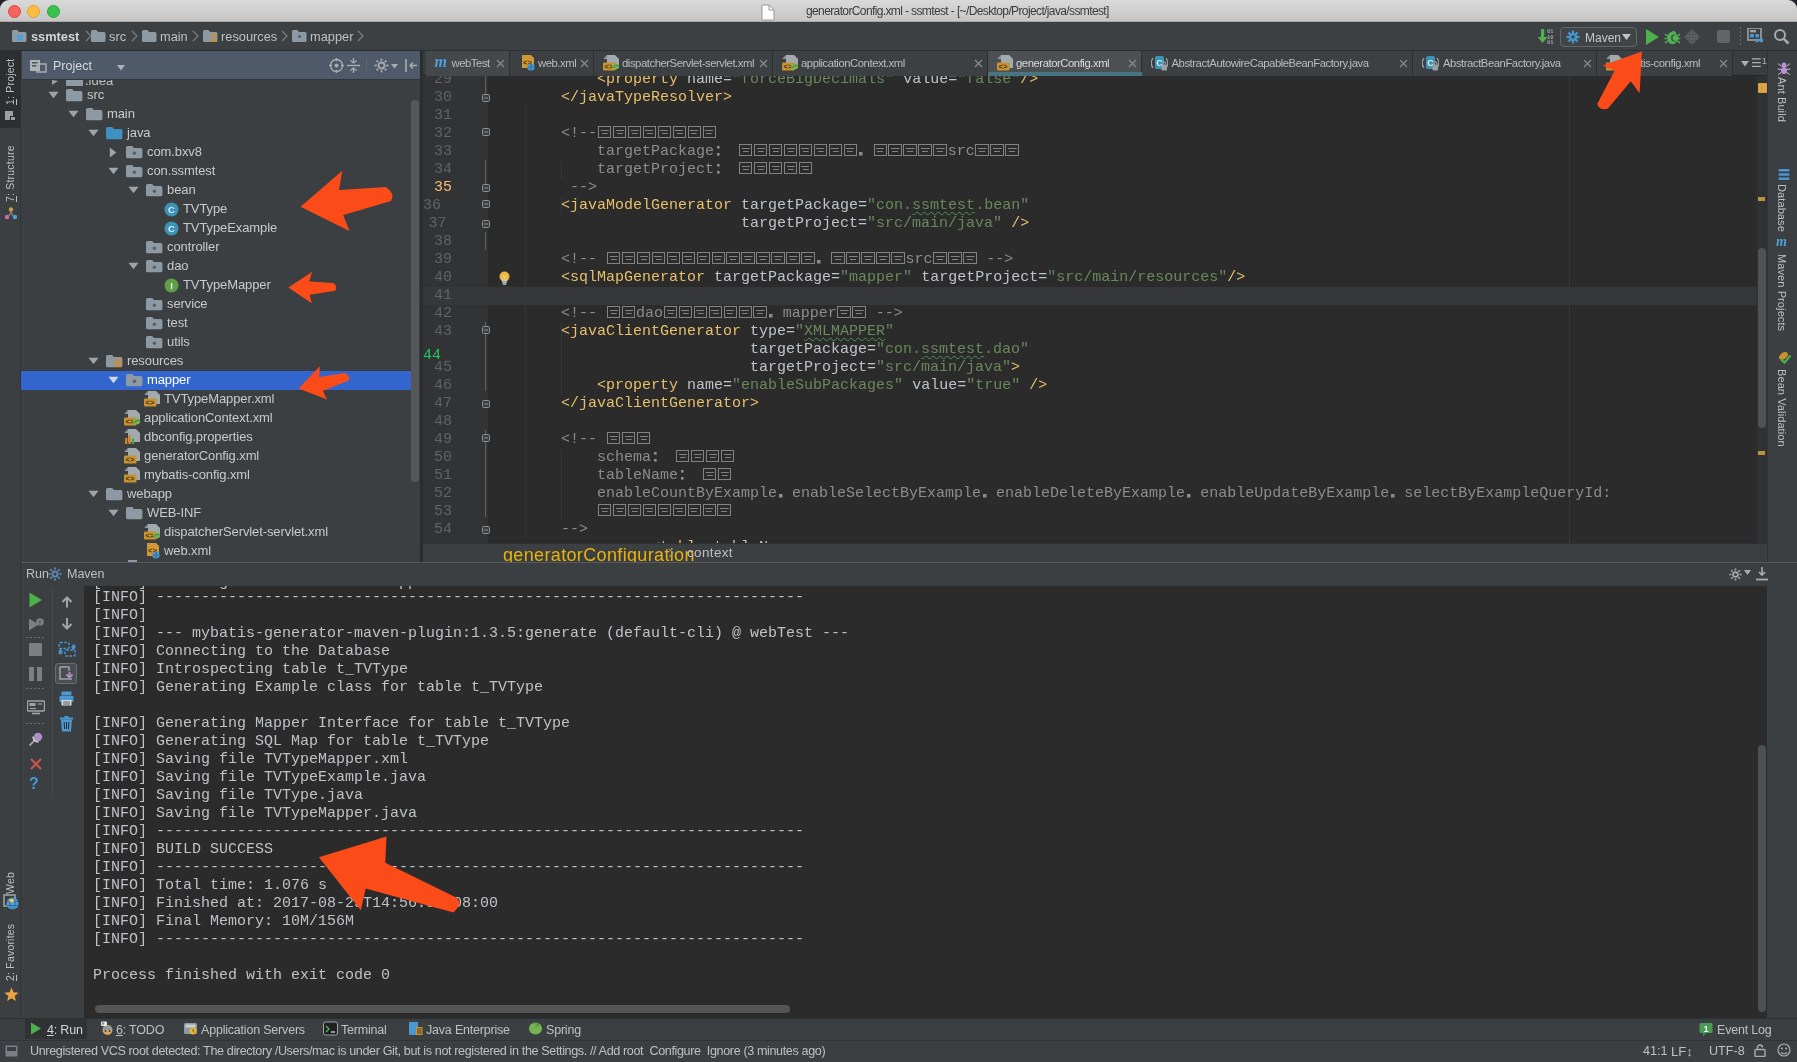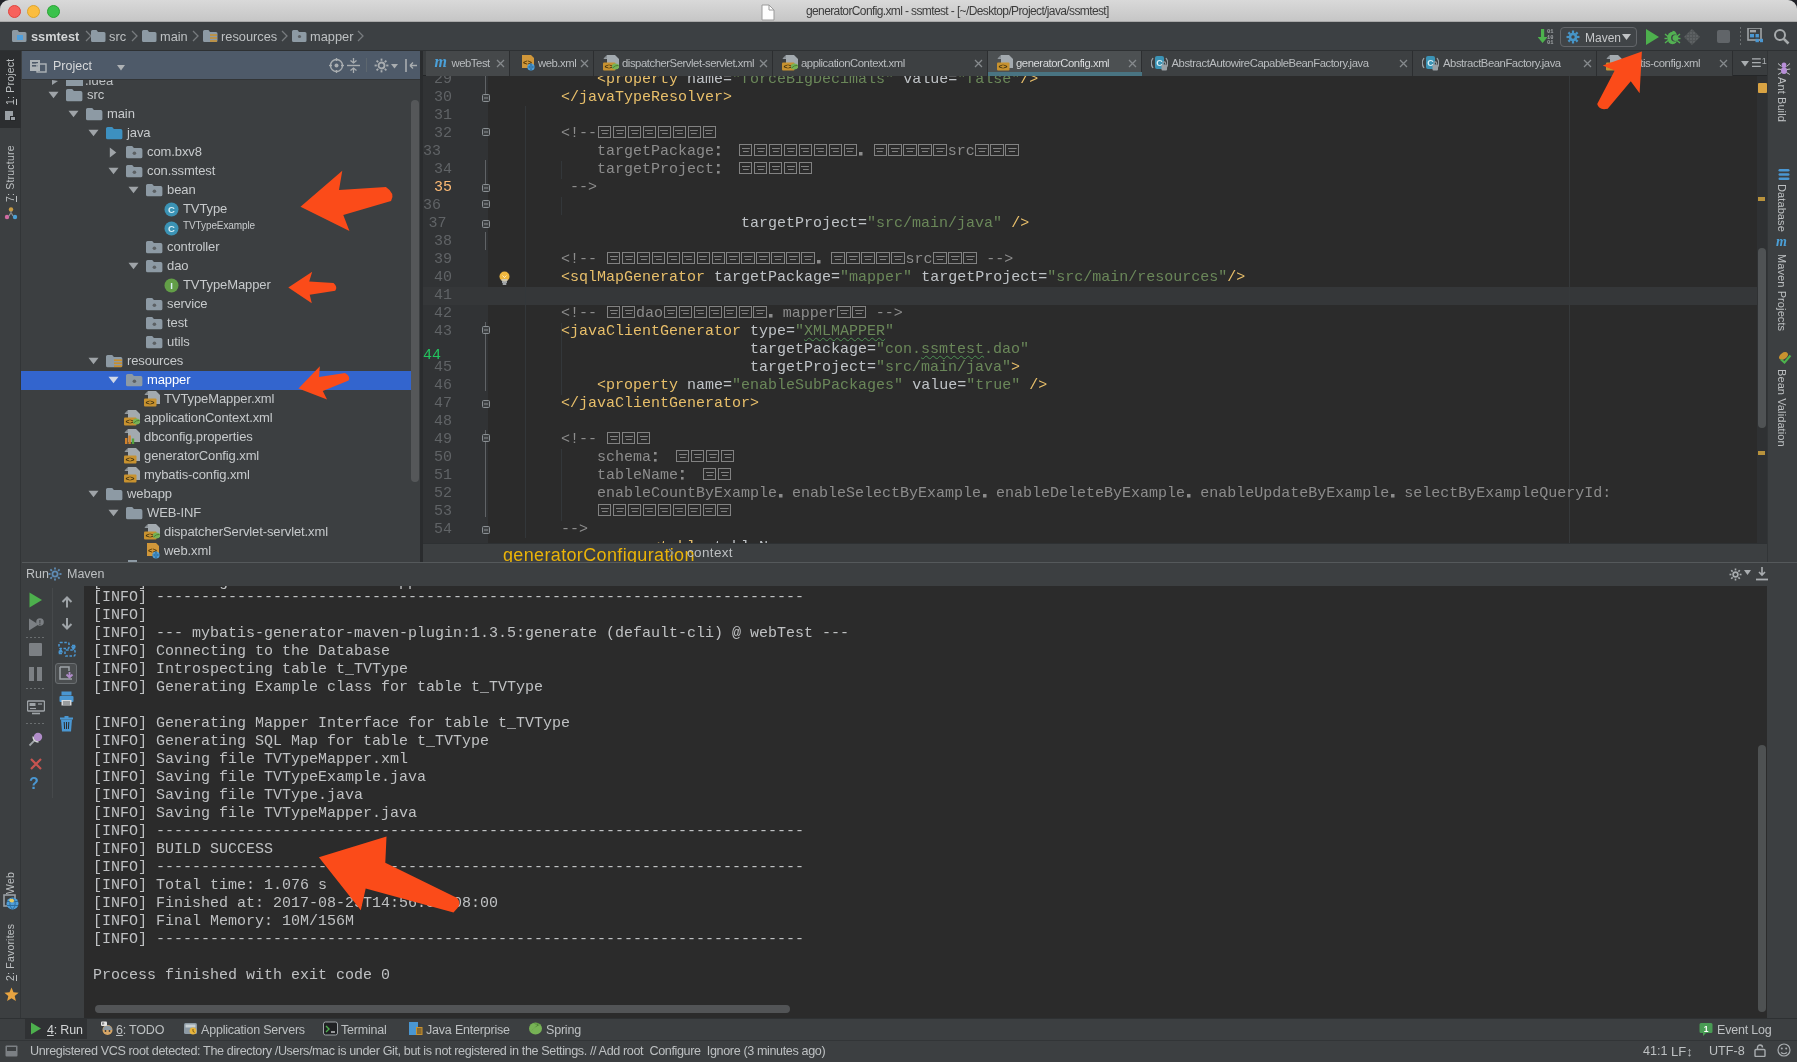--- a/index.html
+++ b/index.html
@@ -268,21 +268,21 @@
 <div class="ab" style="left:167px;top:182px;font-size:13px;color:#c7cacc;letter-spacing:-.1px">bean</div>
 <svg class="ab" style="left:164px;top:201.5px" width="15" height="15">
       <circle cx="7.5" cy="7.5" r="7" fill="#3b93b5"></circle>
       <text x="7.5" y="11" font-size="9.5" font-weight="bold" fill="#d8eef5" text-anchor="middle" font-family="Liberation Sans">C</text>
     </svg>
 <div class="ab" style="left:183px;top:201px;font-size:13px;color:#c7cacc;letter-spacing:-.1px">TVType</div>
 <svg class="ab" style="left:164px;top:220.5px" width="15" height="15">
       <circle cx="7.5" cy="7.5" r="7" fill="#3b93b5"></circle>
       <text x="7.5" y="11" font-size="9.5" font-weight="bold" fill="#d8eef5" text-anchor="middle" font-family="Liberation Sans">C</text>
     </svg>
-<div class="ab" style="left:183px;top:220px;font-size:10px;color:#c7cacc;letter-spacing:-.1px">TVTypeExample</div>
+<div class="ab" style="left:183px;top:220px;font-size:13px;color:#c7cacc;letter-spacing:-.1px">TVTypeExample</div>
 <svg class="ab" style="left:146px;top:240px" width="17" height="14">
       <path d="M0 2.5 a1.6 1.6 0 0 1 1.6 -1.6 h4.6 l1.7 2.2 h6.9 a1.6 1.6 0 0 1 1.6 1.6 v7 a1.6 1.6 0 0 1 -1.6 1.6 h-13.2 a1.6 1.6 0 0 1 -1.6 -1.6 z" fill="#8d9aa4"></path>
       <circle cx="8.4" cy="8.3" r="1.8" fill="#5c6164"></circle>
     </svg>
 <div class="ab" style="left:167px;top:239px;font-size:13px;color:#c7cacc;letter-spacing:-.1px">controller</div>
 <svg class="ab" style="left:128px;top:262px" width="11" height="8">
       <path d="M0.5 0.8 h10 l-5 6.5 z" fill="#9fa4a8"></path>
     </svg>
 <svg class="ab" style="left:146px;top:259px" width="17" height="14">
       <path d="M0 2.5 a1.6 1.6 0 0 1 1.6 -1.6 h4.6 l1.7 2.2 h6.9 a1.6 1.6 0 0 1 1.6 1.6 v7 a1.6 1.6 0 0 1 -1.6 1.6 h-13.2 a1.6 1.6 0 0 1 -1.6 -1.6 z" fill="#8d9aa4"></path>
@@ -421,27 +421,28 @@
 <div class="ab" style="left:561px;top:160.5px;width:1px;height:18.0px;background:#33373a"></div>
 <div class="ab" style="left:423px;top:75px;width:1334px;height:468px;overflow:hidden">
 <div class="mono ab" style="left:0;top:-4.5px;width:29px;text-align:right;color:#606366">29</div>
 <div class="mono ab cod" style="left:66px;top:-4.5px">            <span class="tag">&lt;property</span> <span class="att">name=</span><span class="val">"forceBigDecimals"</span> <span class="att">value=</span><span class="val">"false"</span><span class="tag">/&gt;</span></div>
 <div class="mono ab" style="left:0;top:13.5px;width:29px;text-align:right;color:#606366">30</div>
 <div class="mono ab cod" style="left:66px;top:13.5px">        <span class="tag">&lt;/javaTypeResolver&gt;</span></div>
 <div class="mono ab" style="left:0;top:31.5px;width:29px;text-align:right;color:#606366">31</div>
 <div class="mono ab cod" style="left:66px;top:31.5px"></div>
 <div class="mono ab" style="left:0;top:49.5px;width:29px;text-align:right;color:#606366">32</div>
 <div class="mono ab cod" style="left:66px;top:49.5px">        <span class="com">&lt;!--<i class="cj"></i><i class="cj"></i><i class="cj"></i><i class="cj"></i><i class="cj"></i><i class="cj"></i><i class="cj"></i><i class="cj"></i></span></div>
-<div class="mono ab" style="left:0;top:67.5px;width:29px;text-align:left;color:#606366">33</div>
+<div class="mono ab" style="left:0;top:67.5px;width:29px;text-align:right;color:#606366">33</div>
 <div class="mono ab cod" style="left:66px;top:67.5px">            <span class="com">targetPackage<i class="cjo"></i> <i class="cj"></i><i class="cj"></i><i class="cj"></i><i class="cj"></i><i class="cj"></i><i class="cj"></i><i class="cj"></i><i class="cj"></i><i class="cjc"></i><i class="cj"></i><i class="cj"></i><i class="cj"></i><i class="cj"></i><i class="cj"></i>src<i class="cj"></i><i class="cj"></i><i class="cj"></i></span></div>
 <div class="mono ab" style="left:0;top:85.5px;width:29px;text-align:right;color:#606366">34</div>
 <div class="mono ab cod" style="left:66px;top:85.5px">            <span class="com">targetProject<i class="cjo"></i> <i class="cj"></i><i class="cj"></i><i class="cj"></i><i class="cj"></i><i class="cj"></i></span></div>
 <div class="mono ab" style="left:0;top:103.5px;width:29px;text-align:right;color:#fdba74">35</div>
 <div class="mono ab cod" style="left:66px;top:103.5px">         <span class="com">--&gt;</span></div>
 <div class="mono ab" style="left:0;top:121.5px;width:29px;text-align:left;color:#606366">36</div>
+<div class="mono ab cod" style="left:66px;top:121.5px">        <span class="tag">&lt;javaModelGenerator</span> <span class="att">targetPackage=</span><span class="val">"con.</span><span class="val wav">ssmtest</span><span class="val">.bean"</span></div>
 <div class="mono ab" style="left:0;top:139.5px;width:29px;text-align:center;color:#606366">37</div>
 <div class="mono ab cod" style="left:66px;top:139.5px">                            <span class="att">targetProject=</span><span class="val">"src/main/java"</span> <span class="tag">/&gt;</span></div>
 <div class="mono ab" style="left:0;top:157.5px;width:29px;text-align:right;color:#606366">38</div>
 <div class="mono ab cod" style="left:66px;top:157.5px"></div>
 <div class="mono ab" style="left:0;top:175.5px;width:29px;text-align:right;color:#606366">39</div>
 <div class="mono ab cod" style="left:66px;top:175.5px">        <span class="com">&lt;!-- <i class="cj"></i><i class="cj"></i><i class="cj"></i><i class="cj"></i><i class="cj"></i><i class="cj"></i><i class="cj"></i><i class="cj"></i><i class="cj"></i><i class="cj"></i><i class="cj"></i><i class="cj"></i><i class="cj"></i><i class="cj"></i><i class="cjc"></i><i class="cj"></i><i class="cj"></i><i class="cj"></i><i class="cj"></i><i class="cj"></i>src<i class="cj"></i><i class="cj"></i><i class="cj"></i> --&gt;</span></div>
 <div class="mono ab" style="left:0;top:193.5px;width:29px;text-align:right;color:#606366">40</div>
 <div class="mono ab cod" style="left:66px;top:193.5px">        <span class="tag">&lt;sqlMapGenerator</span> <span class="att">targetPackage=</span><span class="val">"mapper"</span> <span class="att">targetProject=</span><span class="val">"src/main/resources"</span><span class="tag">/&gt;</span></div>
 <div class="mono ab" style="left:0;top:211.5px;width:29px;text-align:right;color:#606366">41</div>
 <div class="mono ab cod" style="left:66px;top:211.5px"></div>

